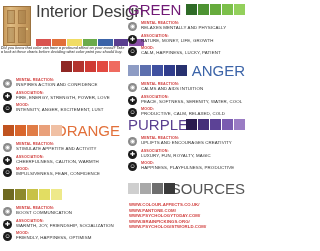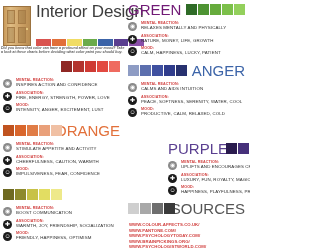--- a/index.html
+++ b/index.html
@@ -80,21 +80,21 @@
   .fact .val {
     display:block; font-size:4.4px; line-height:5px;
     color:#2e2e2e; letter-spacing:0.1px;
   }
 
   .ic-brain { background:#8a8a8a; }
   .ic-assoc { background:#1b1b1b; }
   .ic-mood  { background:#1b1b1b; }
 
   
-  .sources { position:absolute; left:125px; top:200px; width:125px; }
+  .sources { position:absolute; left:125px; top:180px; width:125px; }
   .src-list { padding-left:4px; margin-top:2px; }
   .src-list a {
     display:block; font-size:4.3px; line-height:5.6px;
     color:#d1403f; text-decoration:none; font-weight:bold;
     letter-spacing:0.05px;
   }
 </style>
 </head>
 <body>
 
@@ -260,21 +260,21 @@
             <span class="lbl" style="color: rgb(209, 64, 63);">ASSOCIATION:</span>
             <span class="val">WARMTH, JOY, FRIENDSHIP, SOCIALIZATION</span>
           </div>
           <div class="fact">
             <span class="ic ic-mood">☺</span>
             <span class="lbl" style="color: rgb(209, 64, 63);">MOOD:</span>
             <span class="val">FRIENDLY, HAPPINESS, OPTIMISM</span>
           </div>
         </div>
       </div>
-      <div class="section col colR" style="top: 140px; margin-left: 40px;">
+      <div class="section col colR" style="top: 116px;">
         <div class="sec-head head-left">
           <div class="sec-name" style="color: rgb(90, 63, 144);">PURPLE</div>
           <div class="sec-sw">
             <i style="background: rgb(42, 27, 78);"></i>
             <i style="background: rgb(70, 48, 122);"></i>
             <i style="background: rgb(92, 66, 150);"></i>
             <i style="background: rgb(122, 92, 176);"></i>
             <i style="background: rgb(154, 124, 196);"></i>
           </div>
         </div>

